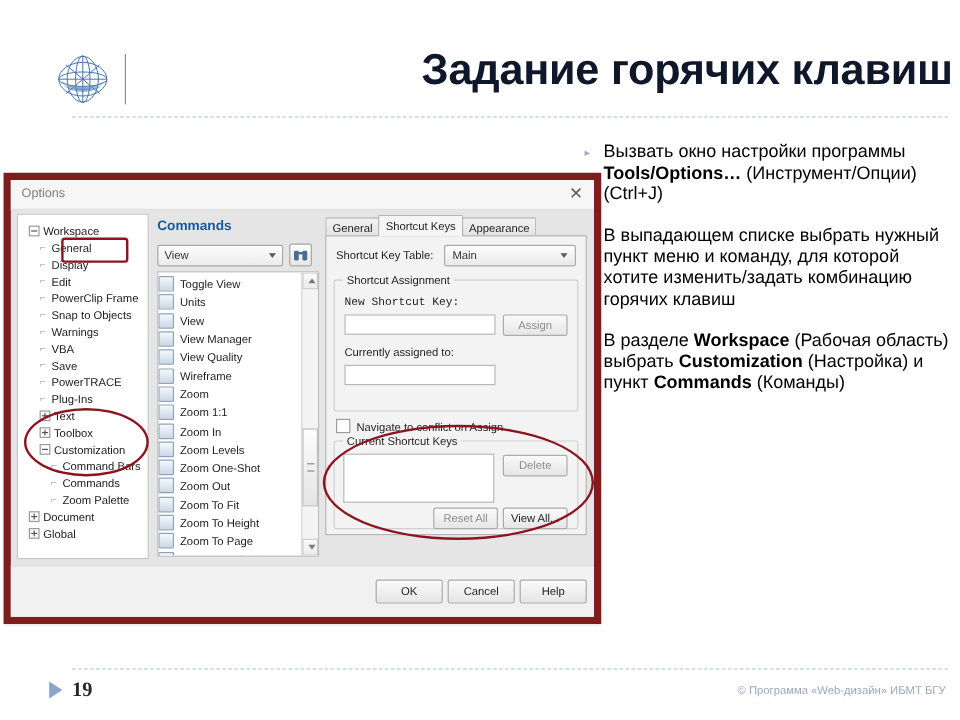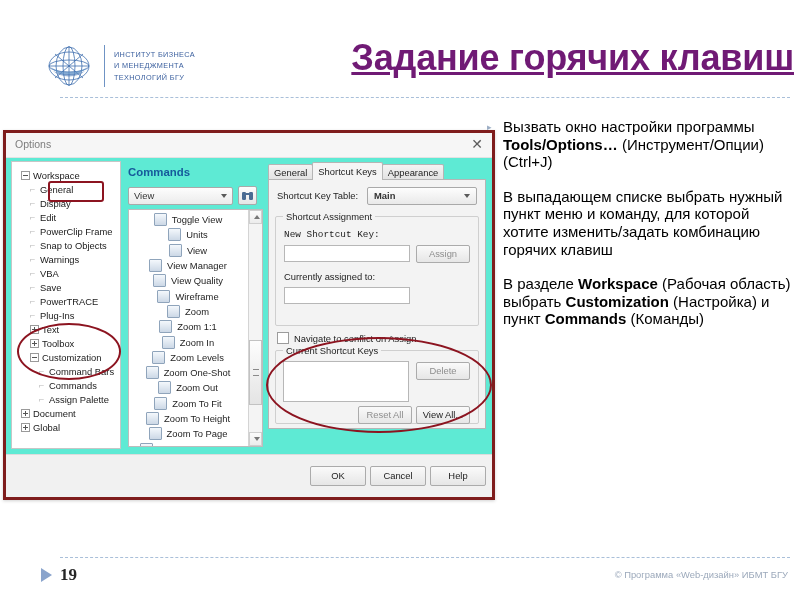--- a/index.html
+++ b/index.html
@@ -10,46 +10,45 @@
 
   
   .header{position:absolute;left:0;top:0;width:800px;height:100px;}
   .logo-wrap{position:absolute;left:43px;top:40px;display:flex;align-items:center;gap:9px;}
   .logo-globe{width:52px;height:52px;flex:0 0 auto;}
   .logo-div{width:1px;height:42px;background:#6f93c4;}
   .logo-text{font-size:7.3px;line-height:11.2px;color:#3a5f9e;letter-spacing:.35px;
              font-family:"Liberation Sans", sans-serif;white-space:nowrap;}
   .slide-title{
     position:absolute;left:236px;top:37px;width:558px;
-    font-size:36px;font-weight:bold;color:#701a75;letter-spacing:-.2px;
+    font-size:36px;font-weight:bold;color:#0f172a;letter-spacing:-.2px;
     text-align:right;white-space:nowrap;
     font-family:"Liberation Sans", sans-serif;
-    text-decoration:underline;
   }
   .header-rule{
     position:absolute;left:60px;top:97px;width:730px;height:0;
     border-top:1px dashed #a9bfd9;
   }
 
   
   .bullets{position:absolute;left:487px;top:118px;width:306px;}
   .bullet{display:flex;gap:7px;margin-bottom:17px;}
   .bullet-marker{
     flex:0 0 auto;width:9px;padding-top:5px;color:#9badc4;font-size:9px;line-height:9px;
   }
   .bullet-text{
     flex:1 1 auto;font-size:15px;line-height:17.6px;color:#000;
     font-family:"Liberation Sans", sans-serif;
   }
   .bullet-text b{font-weight:bold;}
 
   
   .dialog{
-    position:absolute;left:3px;top:130px;width:486px;height:364px;
-    background:#5eead4;border:3px solid #7f1d1d;
+    position:absolute;left:3px;top:144px;width:486px;height:364px;
+    background:#e5e5e5;border:6px solid #7f1d1d;
     box-shadow:0 1px 3px rgba(0,0,0,.18);
   }
   .dlg-titlebar{
     position:relative;height:24px;background:#f6f6f6;
     border-bottom:1px solid #e2e2e2;
   }
   .dlg-title{
     position:absolute;left:9px;top:5px;font-size:10.5px;color:#7d7d7d;
   }
   .dlg-close{
@@ -96,21 +95,21 @@
   }
   .cmd-find{
     width:17px;height:17px;background:linear-gradient(#fdfdfd,#e6e6e6);
     border:1px solid #a9a9a9;border-radius:2px;position:relative;
   }
   .cmd-list{
     position:absolute;left:4px;top:48px;width:133px;height:236px;
     background:#fff;border:1px solid #bcbcbc;overflow:hidden;
   }
   .cmd-items{position:absolute;left:0;top:2px;width:118px;}
-  .cmd-item{display:flex;align-items:center;height:15.3px;padding-left:0;font-size:9.4px;color:#1d1d1d;justify-content:center;}
+  .cmd-item{display:flex;align-items:center;height:15.3px;padding-left:0;font-size:9.4px;color:#1d1d1d;}
   .cmd-ico{
     width:11px;height:11px;margin-right:5px;flex:0 0 auto;
     border:1px solid #8fa4bb;background:linear-gradient(#f4f8fc,#ccd8e6);border-radius:1px;
   }
   .cmd-scroll{
     position:absolute;right:0;top:0;width:13px;height:100%;background:#f4f4f4;
     border-left:1px solid #d4d4d4;
   }
   .sc-btn{height:12px;position:relative;background:linear-gradient(#fbfbfb,#ececec);border:1px solid #cfcfcf;}
   .sc-btn.bot{position:absolute;bottom:0;left:0;right:0;}
@@ -139,21 +138,21 @@
   .tab-body{
     position:absolute;left:0;top:18px;width:216px;height:248px;
     background:#f3f3f3;border:1px solid #b5b5b5;
   }
   .row-sk{position:absolute;left:8px;top:10px;right:8px;display:flex;align-items:center;}
   .lbl{font-size:9.4px;color:#1d1d1d;}
   .sel-main{
     position:absolute;right:0;width:108px;height:16px;
     background:linear-gradient(#fdfdfd,#e9e9e9);border:1px solid #a9a9a9;border-radius:2px;
   }
-  .sel-main span{position:absolute;left:6px;top:2px;font-size:9.4px;color:#333;font-weight:bold;}
+  .sel-main span{position:absolute;left:6px;top:2px;font-size:9.4px;color:#333;}
   .sel-main .caret{
     position:absolute;right:6px;top:6px;width:0;height:0;
     border-left:3.5px solid transparent;border-right:3.5px solid transparent;
     border-top:4px solid #5a5a5a;
   }
   .group{
     position:absolute;border:1px solid #cfcfcf;border-radius:2px;
   }
   .group-lbl{
     position:absolute;top:-6px;left:7px;background:#f3f3f3;padding:0 3px;
@@ -230,25 +229,20 @@
         <ellipse cx="26" cy="26" rx="6" ry="19.5"></ellipse>
         <line x1="6" y1="26" x2="46" y2="26"></line>
         <line x1="26" y1="7" x2="26" y2="45"></line>
         <line x1="12" y1="14" x2="40" y2="38"></line>
         <line x1="40" y1="14" x2="12" y2="38"></line>
       </g>
       <path d="M8 27 A20 14 0 0 0 44 27 A20 9 0 0 1 8 27 Z" fill="#5d8fc4" opacity="0.75"></path>
       <path d="M10 31 A20 14 0 0 0 42 31 A20 8 0 0 1 10 31 Z" fill="#3f6fae" opacity="0.55"></path>
     </svg>
     <div class="logo-div"></div>
-    <div class="logo-text">
-      <div>ИНСТИТУТ БИЗНЕСА</div>
-      <div>И МЕНЕДЖМЕНТА</div>
-      <div>ТЕХНОЛОГИЙ БГУ</div>
-    </div>
   </div>
 
   <div class="slide-title">Задание горячих клавиш</div>
   <div class="header-rule"></div>
 </div>
 
 <div class="bullets" id="bullets">
     <div class="bullet">
       <span class="bullet-marker">▸</span>
       <span class="bullet-text">Вызвать окно настройки программы <b>Tools/Options…</b> (Инструмент/Опции)(Ctrl+J)</span>
@@ -333,21 +327,21 @@
           <div class="tnode lvl3">
             <span class="tdash">⌐</span>
             <span>Command Bars</span>
           </div>
           <div class="tnode lvl3">
             <span class="tdash">⌐</span>
             <span>Commands</span>
           </div>
           <div class="tnode lvl3">
             <span class="tdash">⌐</span>
-            <span>Assign Palette</span>
+            <span>Zoom Palette</span>
           </div>
           <div class="tnode lvl1">
             <span class="tbox plus"></span>
             <span>Document</span>
           </div>
           <div class="tnode lvl1">
             <span class="tbox plus"></span>
             <span>Global</span>
           </div>
         </div>

